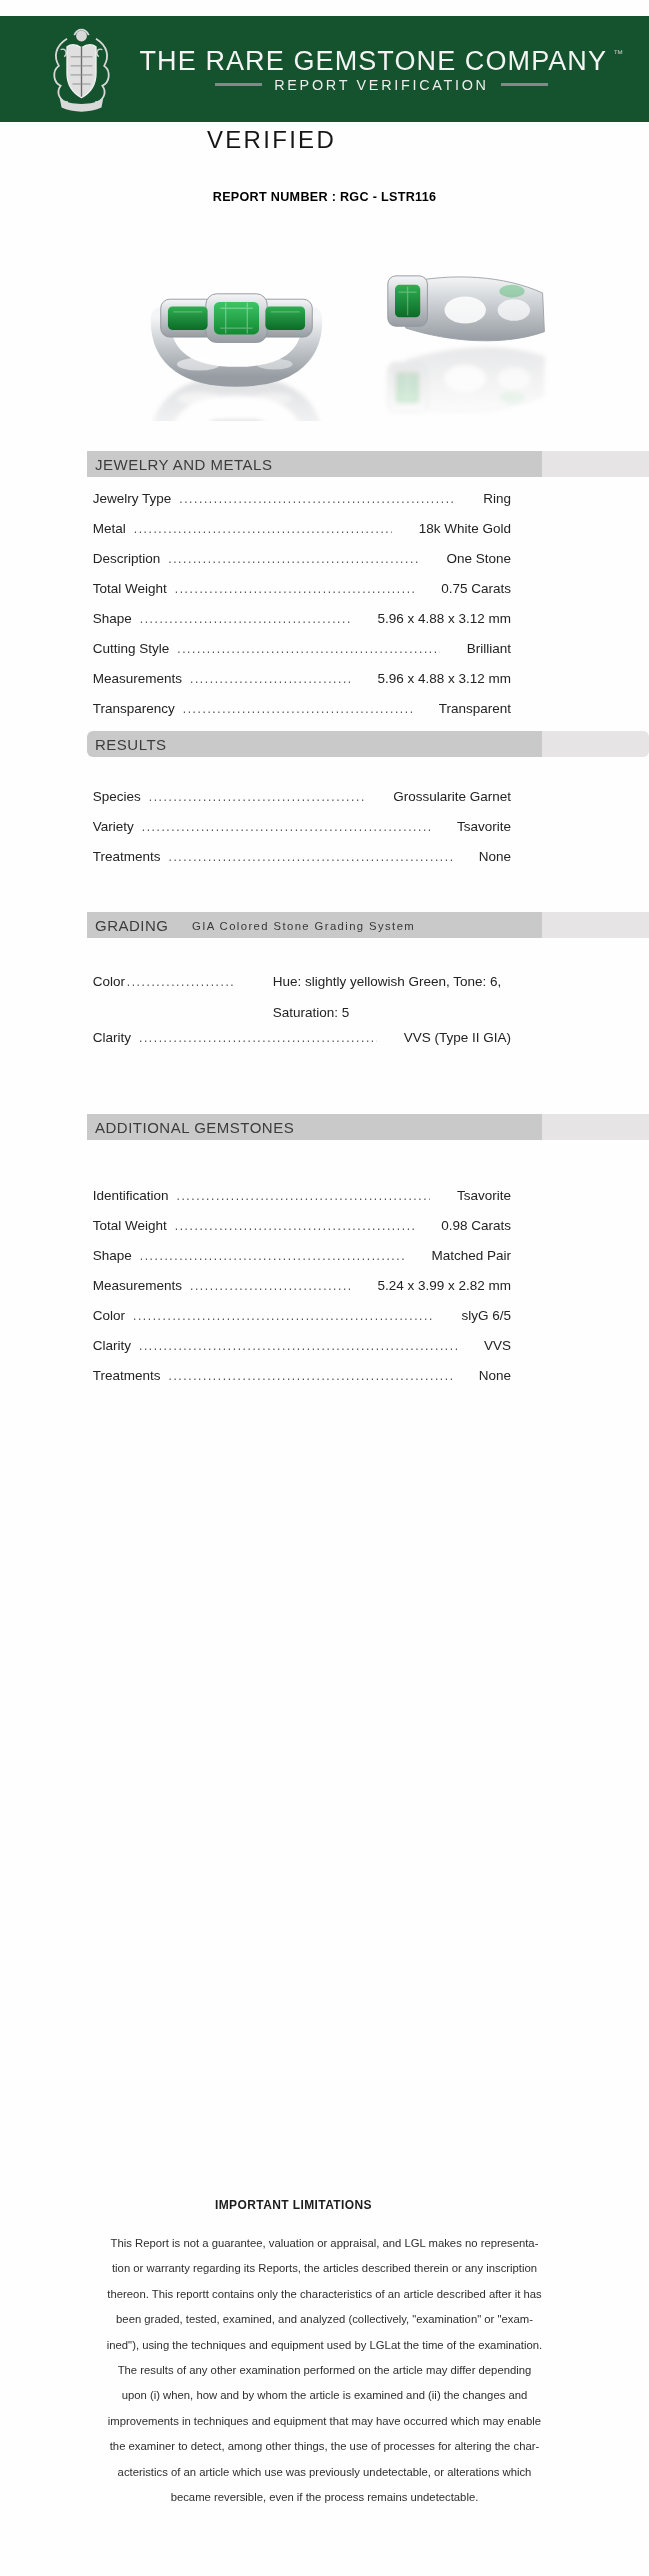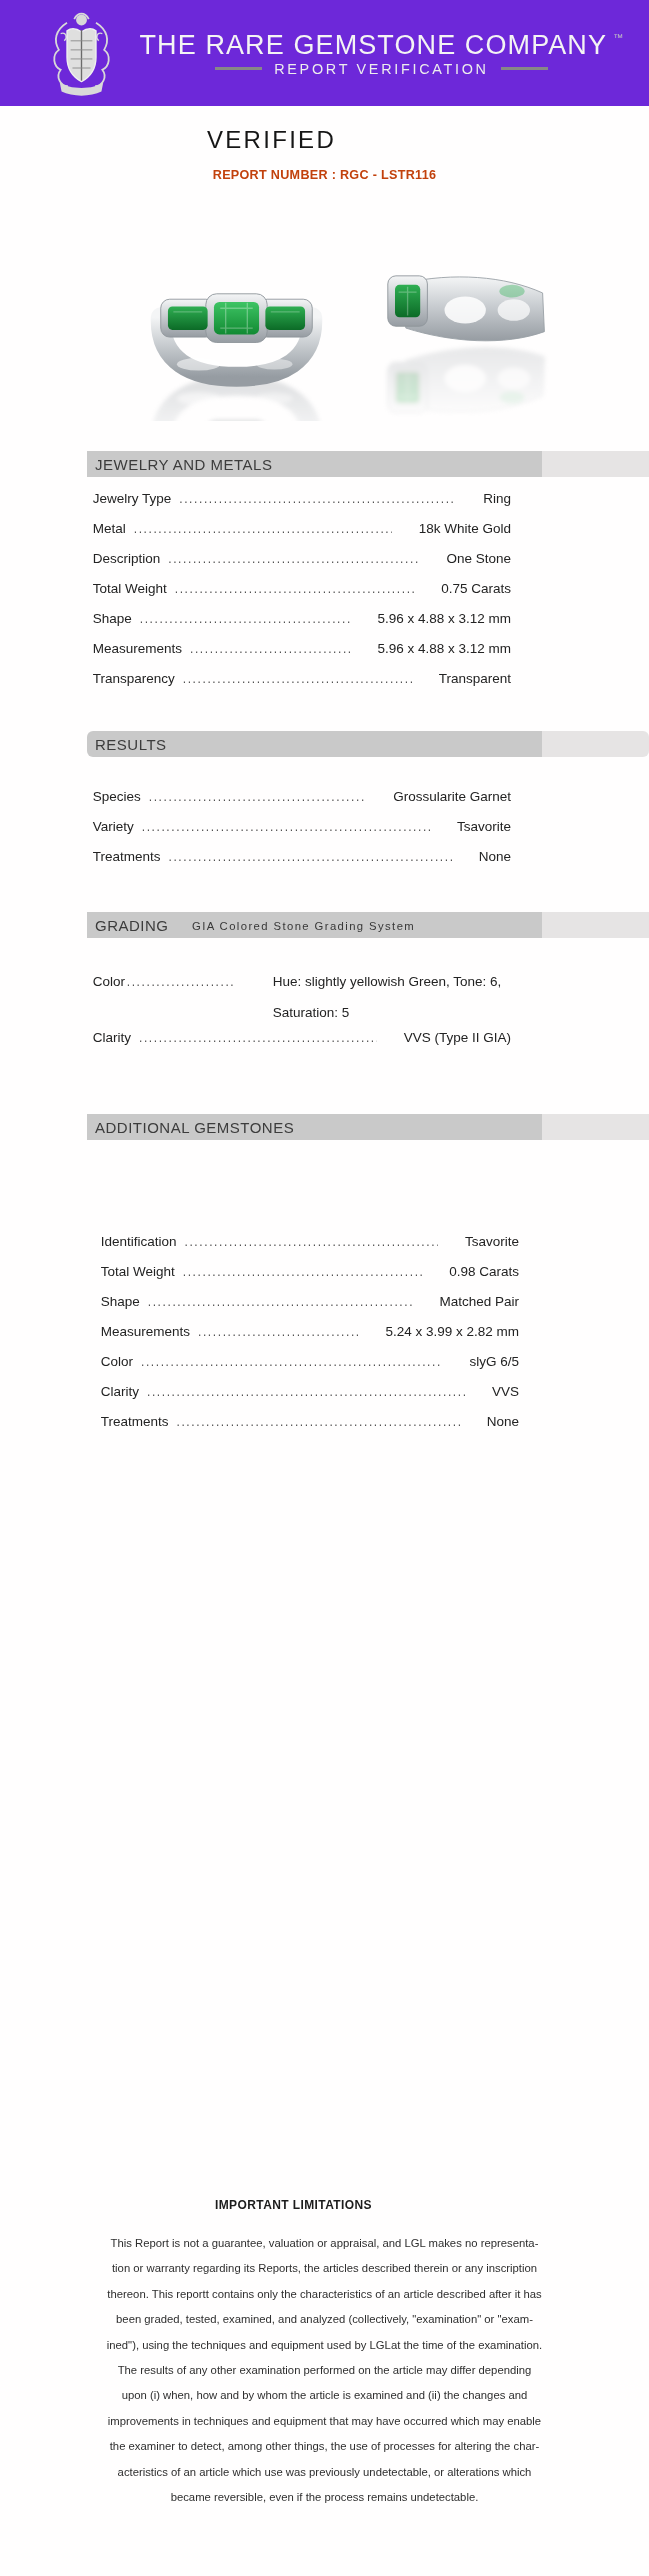--- a/index.html
+++ b/index.html
@@ -4,57 +4,57 @@
 <style>
   html,body{margin:0;padding:0;}
   body{
     width:649px;height:2576px;position:relative;
     background:#fffefe;
     font-family:"Liberation Sans", sans-serif;
     color:#222;
   }
   
   .header{
-    position:absolute;top:0;left:0;width:649px;height:106px;
-    background:#6d28d9;display:flex;align-items:center;
+    position:absolute;top:16px;left:0;width:649px;height:106px;
+    background:#14532d;display:flex;align-items:center;
   }
   .crest{margin-left:47px;width:69px;height:87px;flex:0 0 auto;}
   .head-text{display:flex;flex-direction:column;align-items:center;margin-left:23.5px;}
   .brand-row{display:flex;align-items:flex-start;white-space:nowrap;}
   .brand{font-size:27px;letter-spacing:1.1px;color:#f4f4f4;font-weight:400;}
   .tm{font-size:10px;color:#c4c4c4;margin-left:6.3px;margin-top:2.7px;}
   .subtitle-row{display:flex;align-items:center;margin-top:0;}
   .dash{width:47px;height:2.7px;background:#878787;}
   .subtitle{font-size:14.4px;letter-spacing:2.7px;color:#ededed;margin:0 12.6px;font-weight:400;}
   
   .verified{position:absolute;top:126px;left:0;width:543px;text-align:center;
     font-size:24px;letter-spacing:2.3px;color:#161616;}
-  .report-number{position:absolute;top:168px;left:0;width:649px;text-align:center;
-    font-size:12.6px;font-weight:bold;letter-spacing:0.3px;color:#c2410c;}
+  .report-number{position:absolute;top:190px;left:0;width:649px;text-align:center;
+    font-size:12.6px;font-weight:bold;letter-spacing:0.3px;color:#000000;}
   
   .photos{position:absolute;top:209px;left:0;width:649px;height:212px;}
   .photo-front{position:absolute;left:83px;top:0;}
   .photo-side{position:absolute;left:377px;top:0;}
   
   .section-bar{
     position:absolute;left:87px;width:562px;height:26px;
     display:flex;align-items:center;padding-left:8px;box-sizing:border-box;
     background:linear-gradient(to right,#c9c9c9 0,#c9c9c9 455px,#e6e4e4 455px,#e6e4e4 100%);
   }
   .bar-title{font-size:15px;color:#3c3c3c;letter-spacing:0.5px;font-weight:400;}
   .bar-sub{font-size:11.3px;color:#383838;letter-spacing:1.4px;margin-left:23.5px;margin-top:1.8px;}
   #jewelry-bar{top:451px;}
   #results-bar{top:731px;border-radius:6px;}
   #grading-bar{top:912px;}
   #additional-bar{top:1114px;}
   
   .rows{position:absolute;left:90px;width:421px;}
   #jewelry-rows{top:484px;}
   #results-rows{top:782px;}
-  #additional-rows{top:1227px;margin-left:8px;}
+  #additional-rows{top:1181px;}
   .row{display:flex;align-items:baseline;line-height:30px;font-size:13.5px;color:#232323;}
   .lbl{white-space:nowrap;padding-left:2.7px;}
   .leader{flex:1;overflow:hidden;margin:0 27px 0 8px;height:30px;}
   .leader::after{
     content:"........................................................................................................................................";
     font-size:12px;letter-spacing:1.6px;color:#4f4f4f;white-space:nowrap;
   }
   .val{white-space:nowrap;}
   
   .g-color-row{position:absolute;left:90px;top:966px;width:421px;display:flex;align-items:baseline;font-size:13.5px;color:#232323;line-height:31px;}
@@ -180,20 +180,25 @@
       <span class="leader"></span>
       <span class="val">0.75 Carats</span>
     </div>
 
     <div class="row">
       <span class="lbl">Shape</span>
       <span class="leader"></span>
       <span class="val">5.96 x 4.88 x 3.12 mm</span>
     </div>
 
+    <div class="row">
+      <span class="lbl">Cutting Style</span>
+      <span class="leader"></span>
+      <span class="val">Brilliant</span>
+    </div>
 
     <div class="row">
       <span class="lbl">Measurements</span>
       <span class="leader"></span>
       <span class="val">5.96 x 4.88 x 3.12 mm</span>
     </div>
 
     <div class="row">
       <span class="lbl">Transparency</span>
       <span class="leader"></span>

